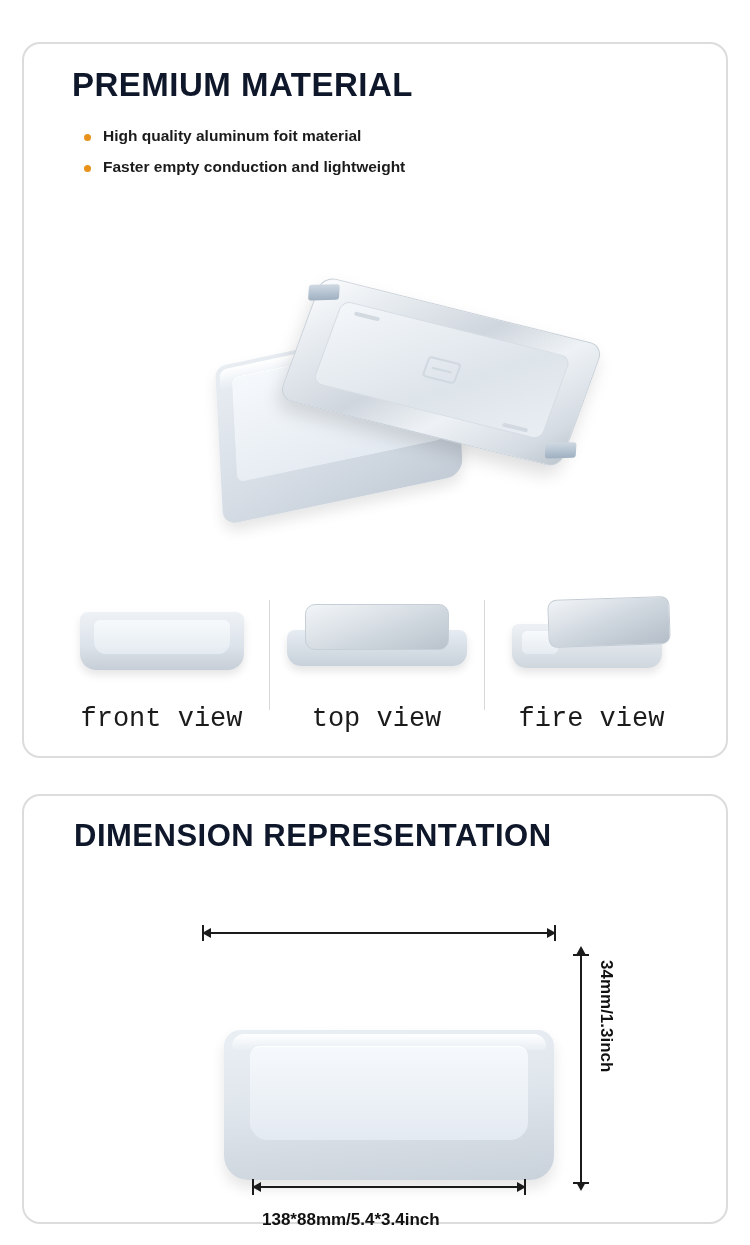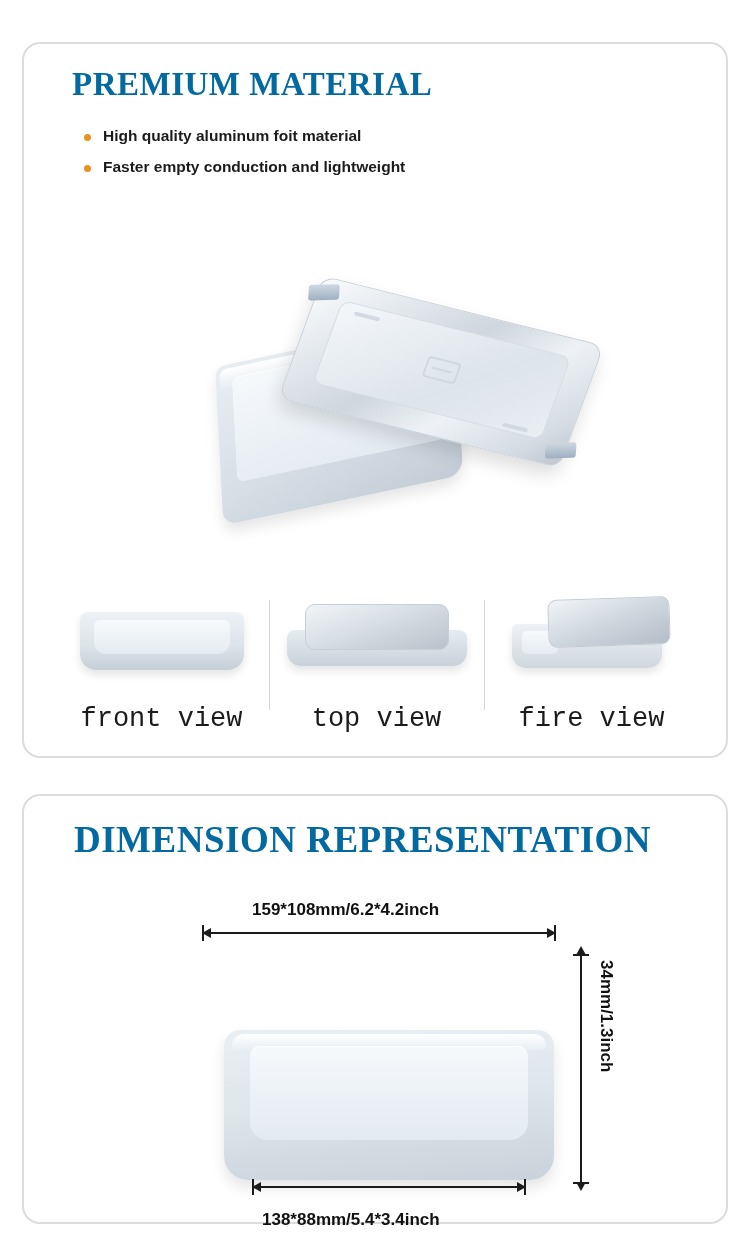--- a/index.html
+++ b/index.html
@@ -32,34 +32,33 @@
   }
   #panel-dimension {
     left: 22px;
     top: 794px;
     width: 706px;
     height: 430px;
   }
 
   .panel-title {
     position: absolute;
-    color: #0369a1;
+    color: #0f172a;
     font-weight: bold;
     letter-spacing: 0.5px;
-    font-family: Liberation Serif, serif;
   }
   #title-premium {
     left: 48px;
     top: 22px;
     font-size: 33px;
   }
   #title-dimension {
     left: 50px;
     top: 22px;
-    font-size: 37px;
+    font-size: 31px;
   }
 
   
   .bullets {
     position: absolute;
     left: 60px;
     top: 82px;
     width: 600px;
     font-weight: bold;
   }
@@ -455,21 +454,20 @@
       </div>
     </div>
   </div>
 
   <div class="panel" id="panel-dimension">
 
     <div class="panel-title" id="title-dimension">DIMENSION REPRESENTATION</div>
 
     <div id="dim-art">
 
-      <div class="dim-label" style="left: 228px; top: 18px;">159*108mm/6.2*4.2inch</div>
       <div class="meas-h" style="left: 178px; top: 50px; width: 354px;"></div>
       <div class="arrow left" style="left: 178px; top: 46px;"></div>
       <div class="arrow right" style="left: 523px; top: 46px;"></div>
       <div class="cap-v" style="left: 178px; top: 43px;"></div>
       <div class="cap-v" style="left: 530px; top: 43px;"></div>
 
       <div class="dim-tray">
         <div class="dim-tray-rim"></div>
         <div class="dim-tray-inner"></div>
       </div>

